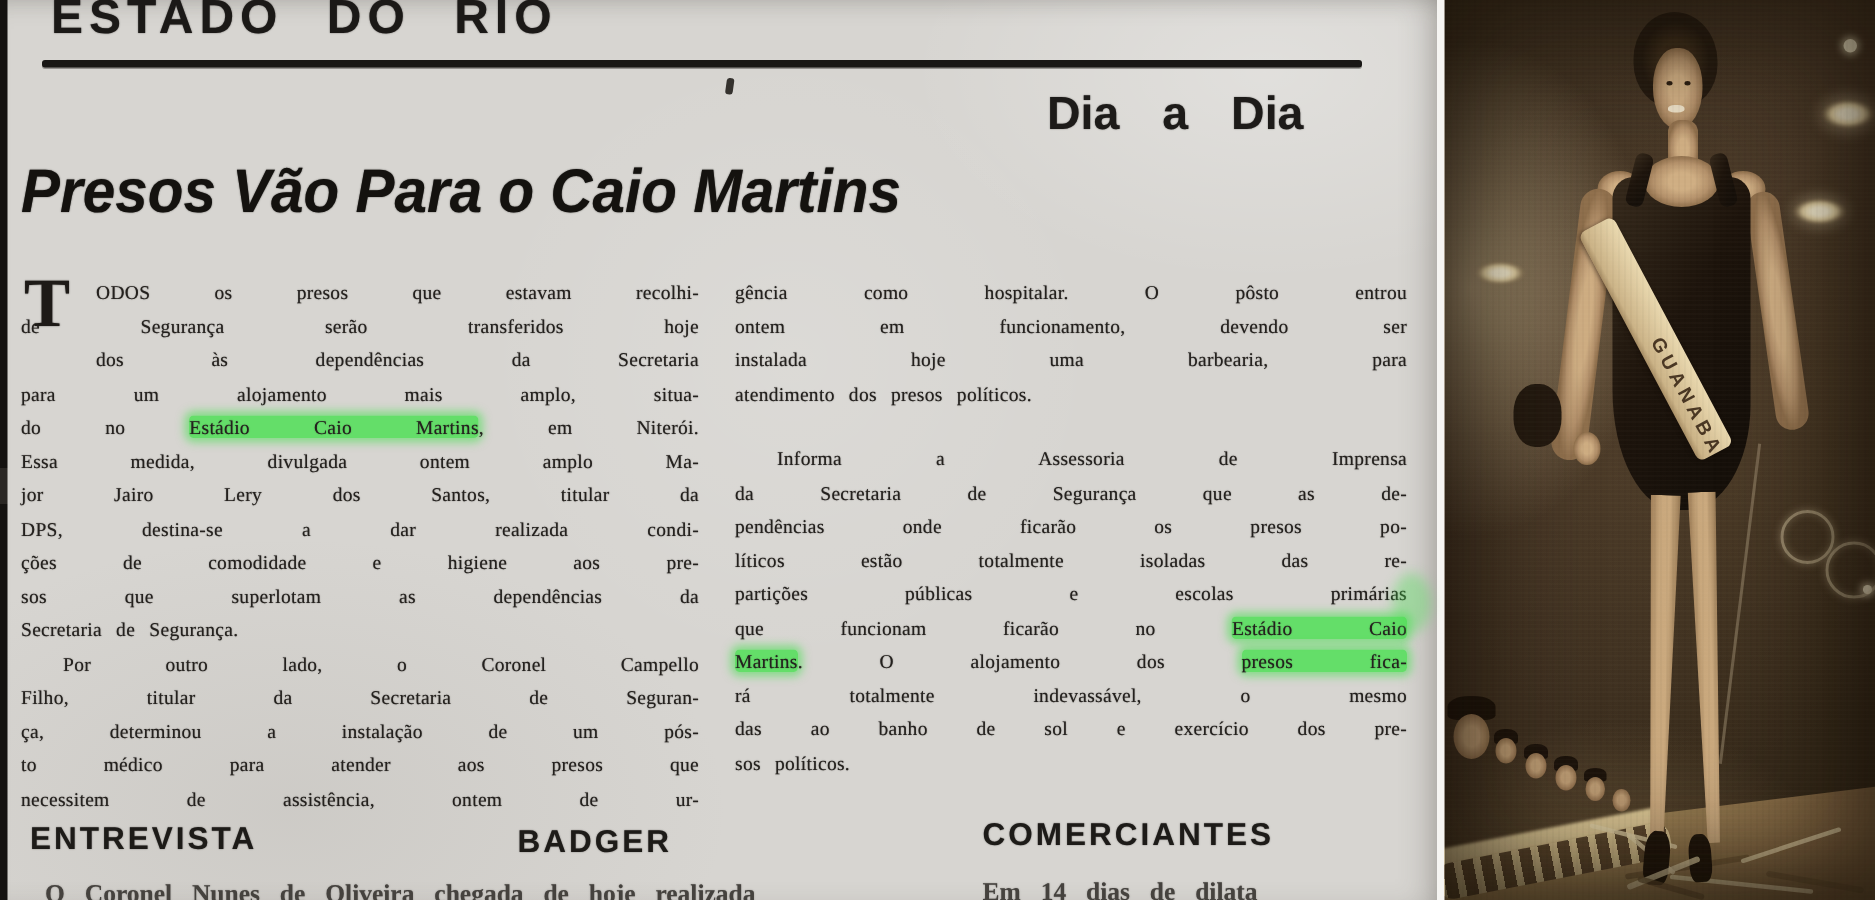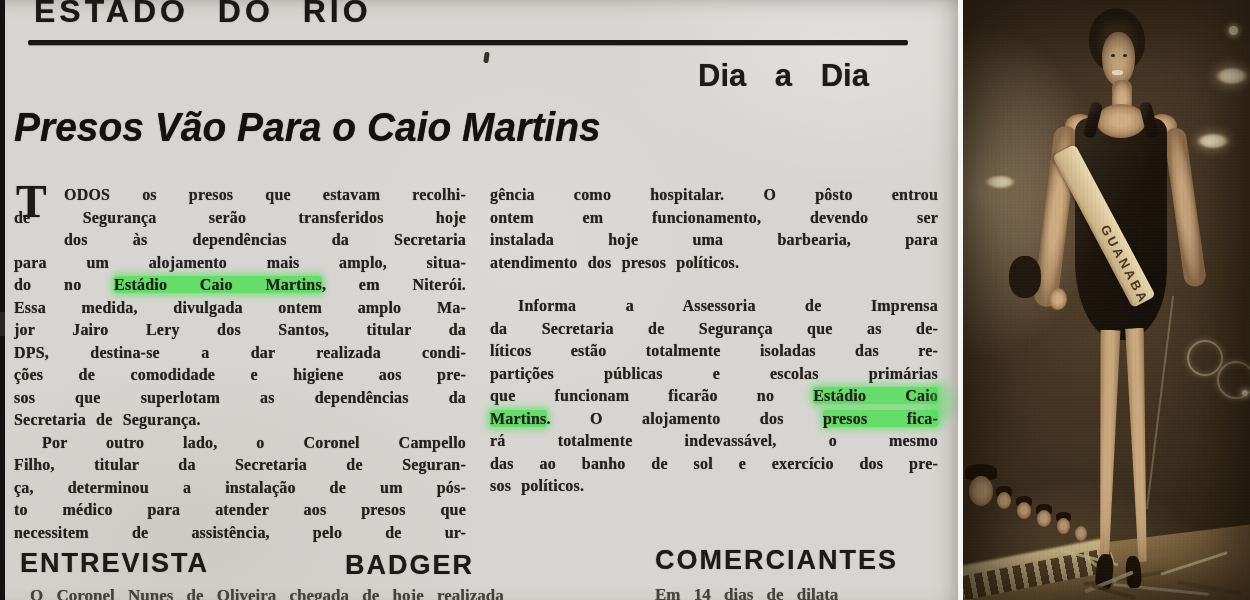--- a/index.html
+++ b/index.html
@@ -38,21 +38,21 @@
     position:absolute;left:14px;top:104px;
     font-family:"Liberation Sans",sans-serif;font-weight:bold;font-style:italic;
     font-size:41px;color:#14120f;white-space:nowrap;
     transform:scaleX(.95);transform-origin:left center;
     text-shadow:0 0 1px rgba(18,16,14,.8);
   }
   .col{position:absolute;top:184px;color:#24211e;}
   .col1{left:14px;width:452px;}
   .col2{left:490px;width:448px;}
   .bline{
-    height:22.5px;font-size:16px;line-height:22.5px;font-weight:bold;
+    height:22.5px;font-size:13px;line-height:22.5px;font-weight:normal;
     text-align:justify;text-align-last:justify;
     letter-spacing:.2px;word-spacing:2px;white-space:nowrap;
     text-shadow:0 0 .8px rgba(30,27,24,.65);
   }
   .bline.last{text-align-last:left;word-spacing:6px;}
   .bline.indent{text-indent:28px;}
   .bline.gap{margin-top:21px;}
   .bline.drop{padding-left:50px;}
   .dropcap{
     position:absolute;left:2px;top:-4px;font-size:46px;line-height:44px;font-weight:bold;
@@ -60,21 +60,21 @@
   }
   .hl{
     background:rgba(68,224,76,.78);
     box-shadow:0 0 6px 3px rgba(68,224,76,.55);
     border-radius:3px;
   }
   .hl-smudge{position:absolute;left:928px;top:382px;width:26px;height:40px;border-radius:50%;
     background:rgba(68,224,76,.35);filter:blur(4px);}
   .kicker{
     position:absolute;font-family:"Liberation Sans",sans-serif;font-weight:bold;
-    font-size:27px;color:#1d1b18;letter-spacing:2px;white-space:nowrap;
+    font-size:21px;color:#1d1b18;letter-spacing:2px;white-space:nowrap;
     text-shadow:0 0 1px rgba(25,22,20,.6);
   }
   .k1{left:20px;top:548px;} .k2{left:345px;top:550px;} .k3{left:655px;top:545px;}
   .fragment{
     position:absolute;top:586px;font-size:17px;font-weight:bold;color:#45423e;
     word-spacing:9px;white-space:nowrap;text-shadow:0 0 1px rgba(60,56,52,.5);
   }
   .f-left{left:30px;width:480px;overflow:hidden;}
   .f-right{left:655px;top:585px;width:230px;overflow:hidden;}
   
@@ -147,29 +147,30 @@
       <div class="bline"><span>Essa medida, divulgada ontem amplo Ma-</span></div>
       <div class="bline"><span>jor Jairo Lery dos Santos, titular da</span></div>
       <div class="bline"><span>DPS, destina-se a dar realizada condi-</span></div>
       <div class="bline"><span>ções de comodidade e higiene aos pre-</span></div>
       <div class="bline"><span>sos que superlotam as dependências da</span></div>
       <div class="bline last"><span>Secretaria de Segurança.</span></div>
       <div class="bline indent"><span>Por outro lado, o Coronel Campello</span></div>
       <div class="bline"><span>Filho, titular da Secretaria de Seguran-</span></div>
       <div class="bline"><span>ça, determinou a instalação de um pós-</span></div>
       <div class="bline"><span>to médico para atender aos presos que</span></div>
-      <div class="bline"><span>necessitem de assistência, pelo de ur-</span></div>
+      <div class="bline"><span>necessitem de assistência, ontem de ur-</span></div>
     </div>
   <div class="col col2">
       <div class="bline"><span>gência como hospitalar. O pôsto entrou</span></div>
       <div class="bline"><span>ontem em funcionamento, devendo ser</span></div>
       <div class="bline"><span>instalada hoje uma barbearia, para</span></div>
       <div class="bline last"><span>atendimento dos presos políticos.</span></div>
       <div class="bline gap indent"><span>Informa a Assessoria de Imprensa</span></div>
       <div class="bline"><span>da Secretaria de Segurança que as de-</span></div>
+      <div class="bline"><span>pendências onde ficarão os presos po-</span></div>
       <div class="bline"><span>líticos estão totalmente isoladas das re-</span></div>
       <div class="bline"><span>partições públicas e escolas primárias</span></div>
       <div class="bline"><span>que funcionam ficarão no </span><span class="hl">Estádio Caio</span></div>
       <div class="bline"><span class="hl">Martins</span><span>. O alojamento dos </span><span class="hl">presos fica-</span></div>
       <div class="bline"><span>rá totalmente indevassável, o mesmo</span></div>
       <div class="bline"><span>das ao banho de sol e exercício dos pre-</span></div>
       <div class="bline last"><span>sos políticos.</span></div>
     </div>
 
   <div class="hl-smudge"></div>

